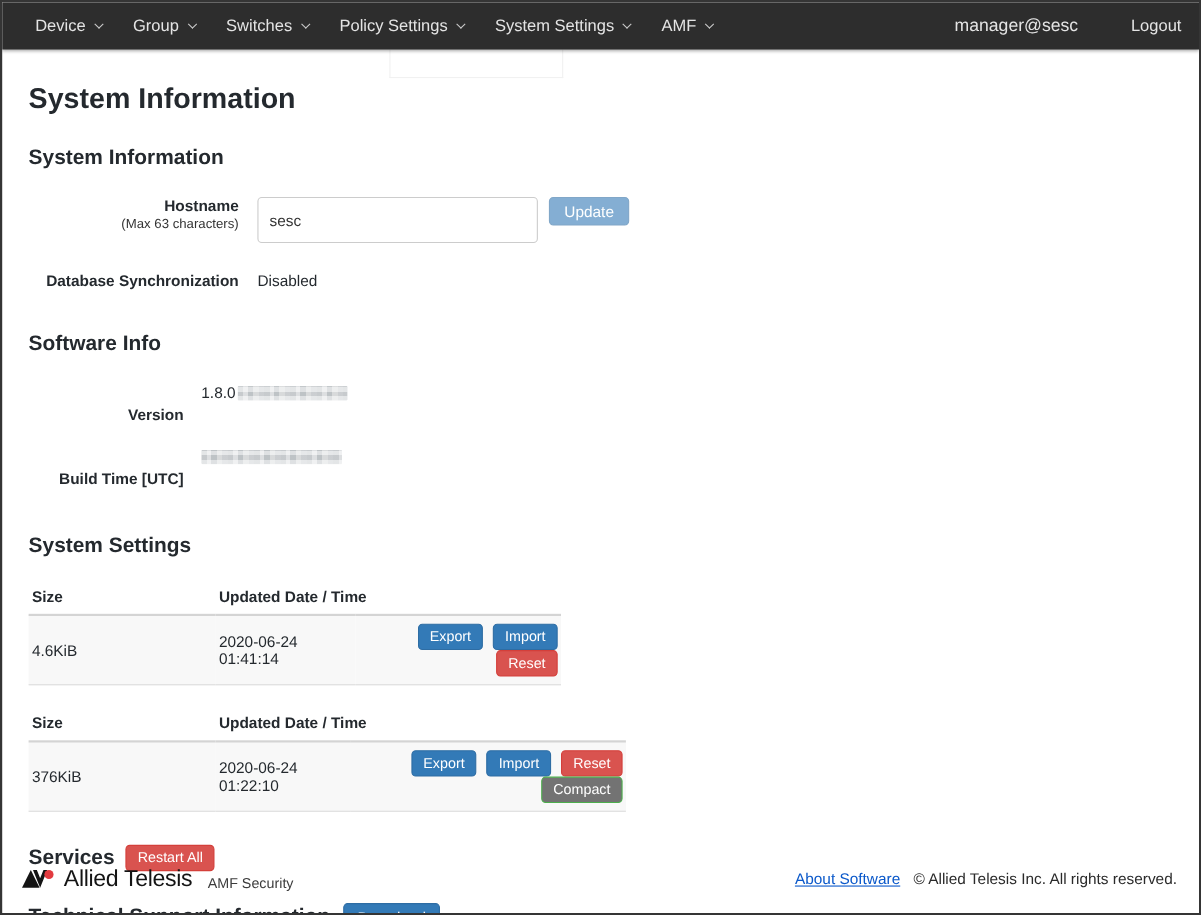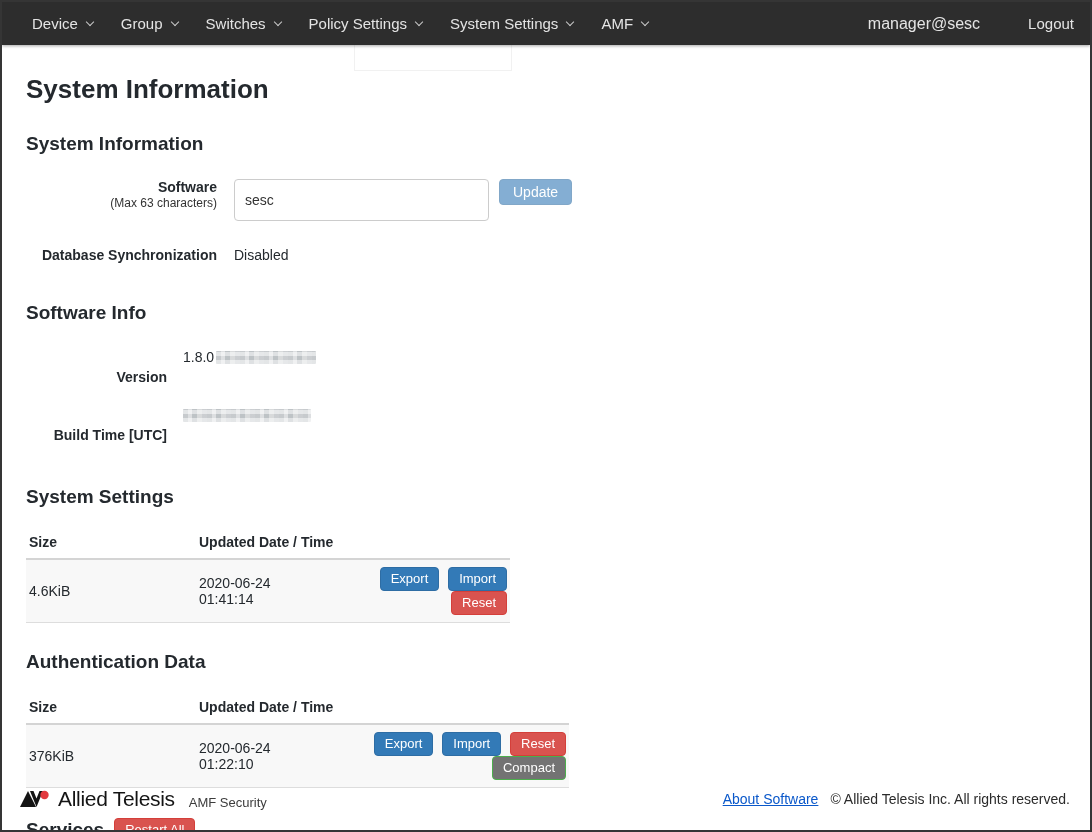--- a/index.html
+++ b/index.html
@@ -199,21 +199,21 @@
 <div class="dropdown-remnant"></div>
 
 <div class="main">
 
   <h1 class="page-title">System Information</h1>
 
   <h2 class="section sec-sysinfo">System Information</h2>
 
   <div class="form-row row-hostname">
     <div class="lbl-col">
-      <div class="lbl">Software</div>
+      <div class="lbl">Hostname</div>
       <div class="hint">(Max 63 characters)</div>
     </div>
     <input class="hostname-input" type="text" value="sesc" style="">
     <button class="btn btn-update">Update</button>
   </div>
 
   <div class="form-row row-dbsync">
     <div class="lbl-col">
       <div class="lbl">Database Synchronization</div>
     </div>
@@ -255,21 +255,20 @@
         <td>2020-06-24 01:41:14</td>
         <td class="actions">
           <button class="btn btn-primary">Export</button>
           <button class="btn btn-primary">Import</button>
           <button class="btn btn-danger">Reset</button>
         </td>
       </tr>
     </tbody>
   </table>
 
-  <h2 class="section sec-auth">Authentication Data</h2>
 
   <table class="data t-auth">
     <thead>
       <tr>
         <th class="col-size">Size</th>
         <th colspan="2">Updated Date / Time</th>
       </tr>
     </thead>
     <tbody>
       <tr>

